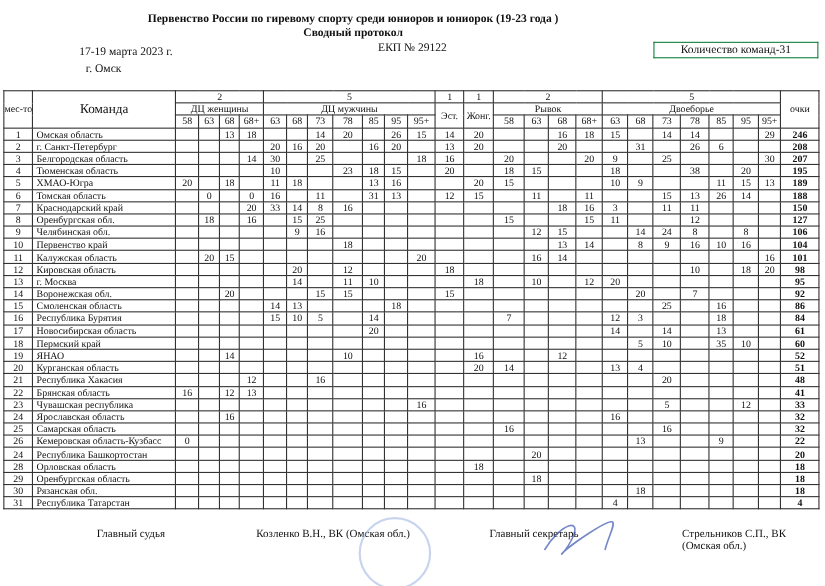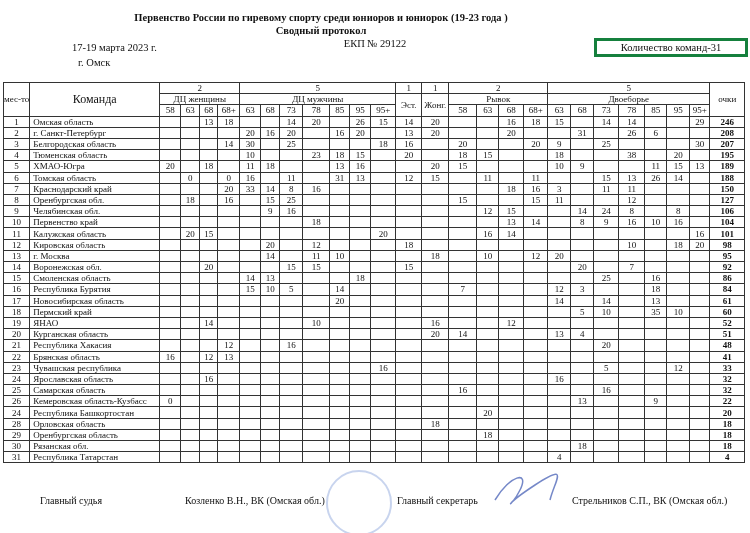--- a/index.html
+++ b/index.html
@@ -3,28 +3,28 @@
 <meta charset="utf-8">
 <style>
   html,body{margin:0;padding:0;background:#fff;}
   body{width:750px;height:533px;position:relative;overflow:hidden;font-family:"Liberation Serif","DejaVu Serif",serif;color:#111;}
   .title{position:absolute;left:0;width:642px;text-align:center;font-weight:bold;font-size:10.5px;}
   .t1{top:12px;} .t2{top:25px;}
   .ekp{position:absolute;top:38px;left:0;width:750px;text-align:center;font-size:10.5px;}
   .date{position:absolute;top:42px;left:40px;font-size:10.5px;margin-left:32px;}
   .city{position:absolute;top:57px;left:62px;font-size:10.5px;margin-left:16px;}
   .counts{position:absolute;top:38px;left:594px;border-collapse:collapse;font-size:10.5px;}
-  .counts td{border:3px solid #15803d;padding:0 4px;height:13px;text-align:center;width:140px;}
+  .counts td{border:1px solid #15803d;padding:0 4px;height:13px;text-align:center;width:140px;}
   table.main{position:absolute;top:82px;left:3px;border-collapse:collapse;font-size:9px;table-layout:fixed;}
   table.main td,table.main th{border:1px solid #333;padding:0;height:10.2px;line-height:10px;text-align:center;font-weight:normal;overflow:hidden;white-space:nowrap;}
   table.main th{font-size:9px;}
   table.main td.team{text-align:left;padding-left:3px;}
   table.main td.pts{font-weight:bold;}
   .hdr-team{font-size:12px !important;}
-  .footer{position:absolute;top:495px;font-size:10px;}
+  .footer{position:absolute;top:480px;font-size:10px;margin-left:48px;}
   .stamp{position:absolute;left:326px;top:470px;width:62px;height:62px;border:2px solid #9bb0e0;border-radius:50%;opacity:.55;}
   .sign{position:absolute;left:490px;top:470px;width:70px;height:40px;}
 </style>
 </head>
 <body>
 
 <div class="title t1">Первенство России по гиревому спорту среди юниоров и юниорок (19-23 года )</div>
 <div class="title t2">Сводный протокол</div>
 <div class="ekp">ЕКП № 29122</div>
 <div class="date">17-19 марта 2023 г.</div>

